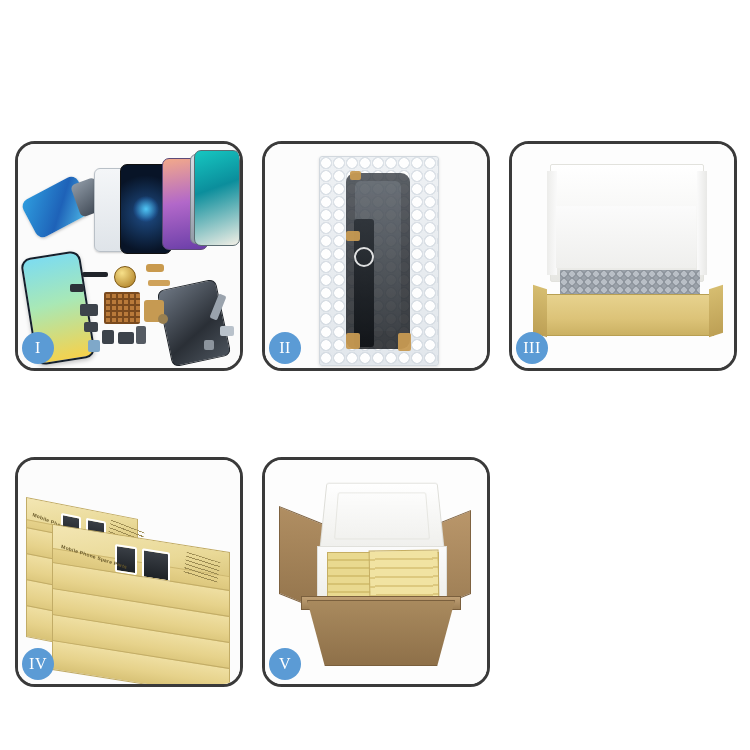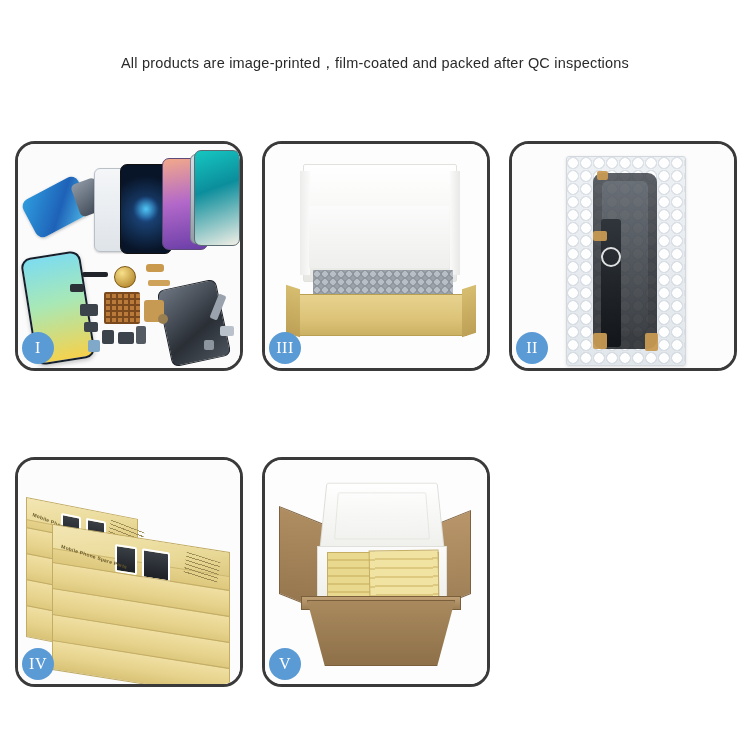--- a/index.html
+++ b/index.html
@@ -339,21 +339,20 @@
     position:absolute;left:24px;top:182px;width:180px;height:12px;
     background:linear-gradient(180deg,rgba(0,0,0,.07),transparent);
   }
 </style>
 </head>
 <body>
 
 <div class="page">
 
   <div class="header">
-    <div class="subtitle">All products are image-printed，film-coated and packed after QC inspections</div>
   </div>
 
   <div class="grid">
 
     <div class="card">
       <div class="card-inner p1">
         <div class="ph ph-blue"></div>
         <div class="ph ph-glass"></div>
         <div class="ph ph-dark"></div>
         <div class="ph ph-purple"></div>
@@ -376,42 +375,42 @@
         <div class="sp k"></div>
         <div class="sp l"></div>
         <div class="sp m"></div>
         <div class="sp n"></div>
         <div class="sp o"></div>
       </div>
       <div class="badge">I</div>
     </div>
 
     <div class="card">
-      <div class="card-inner p3">
-        <div class="b3-lid"></div>
-        <div class="b3-foam"></div>
-        <div class="b3-fill"></div>
-        <div class="b3-base"></div>
-      </div>
-      <div class="badge">III</div>
-    </div>
-
-    <div class="card">
       <div class="card-inner p2">
         <div class="bw">
           <div class="bw-item"></div>
           <div class="bw-strip"></div>
           <div class="bw-ring"></div>
           <div class="tape t1"></div>
           <div class="tape t2"></div>
           <div class="tape t3"></div>
           <div class="tape t4"></div>
         </div>
       </div>
       <div class="badge">II</div>
+    </div>
+
+    <div class="card">
+      <div class="card-inner p3">
+        <div class="b3-lid"></div>
+        <div class="b3-foam"></div>
+        <div class="b3-fill"></div>
+        <div class="b3-base"></div>
+      </div>
+      <div class="badge">III</div>
     </div>
 
     <div class="card">
       <div class="card-inner p4">
         <div class="stack">
 
           <div class="sbox" style="left:4px;top:30px;width:110px;height:40px;transform:skewY(11deg);">
             <div class="lid"></div>
             <div class="wins" style="left:34px;top:8px;">
               <div class="win" style="width:16px;height:20px;"></div>

